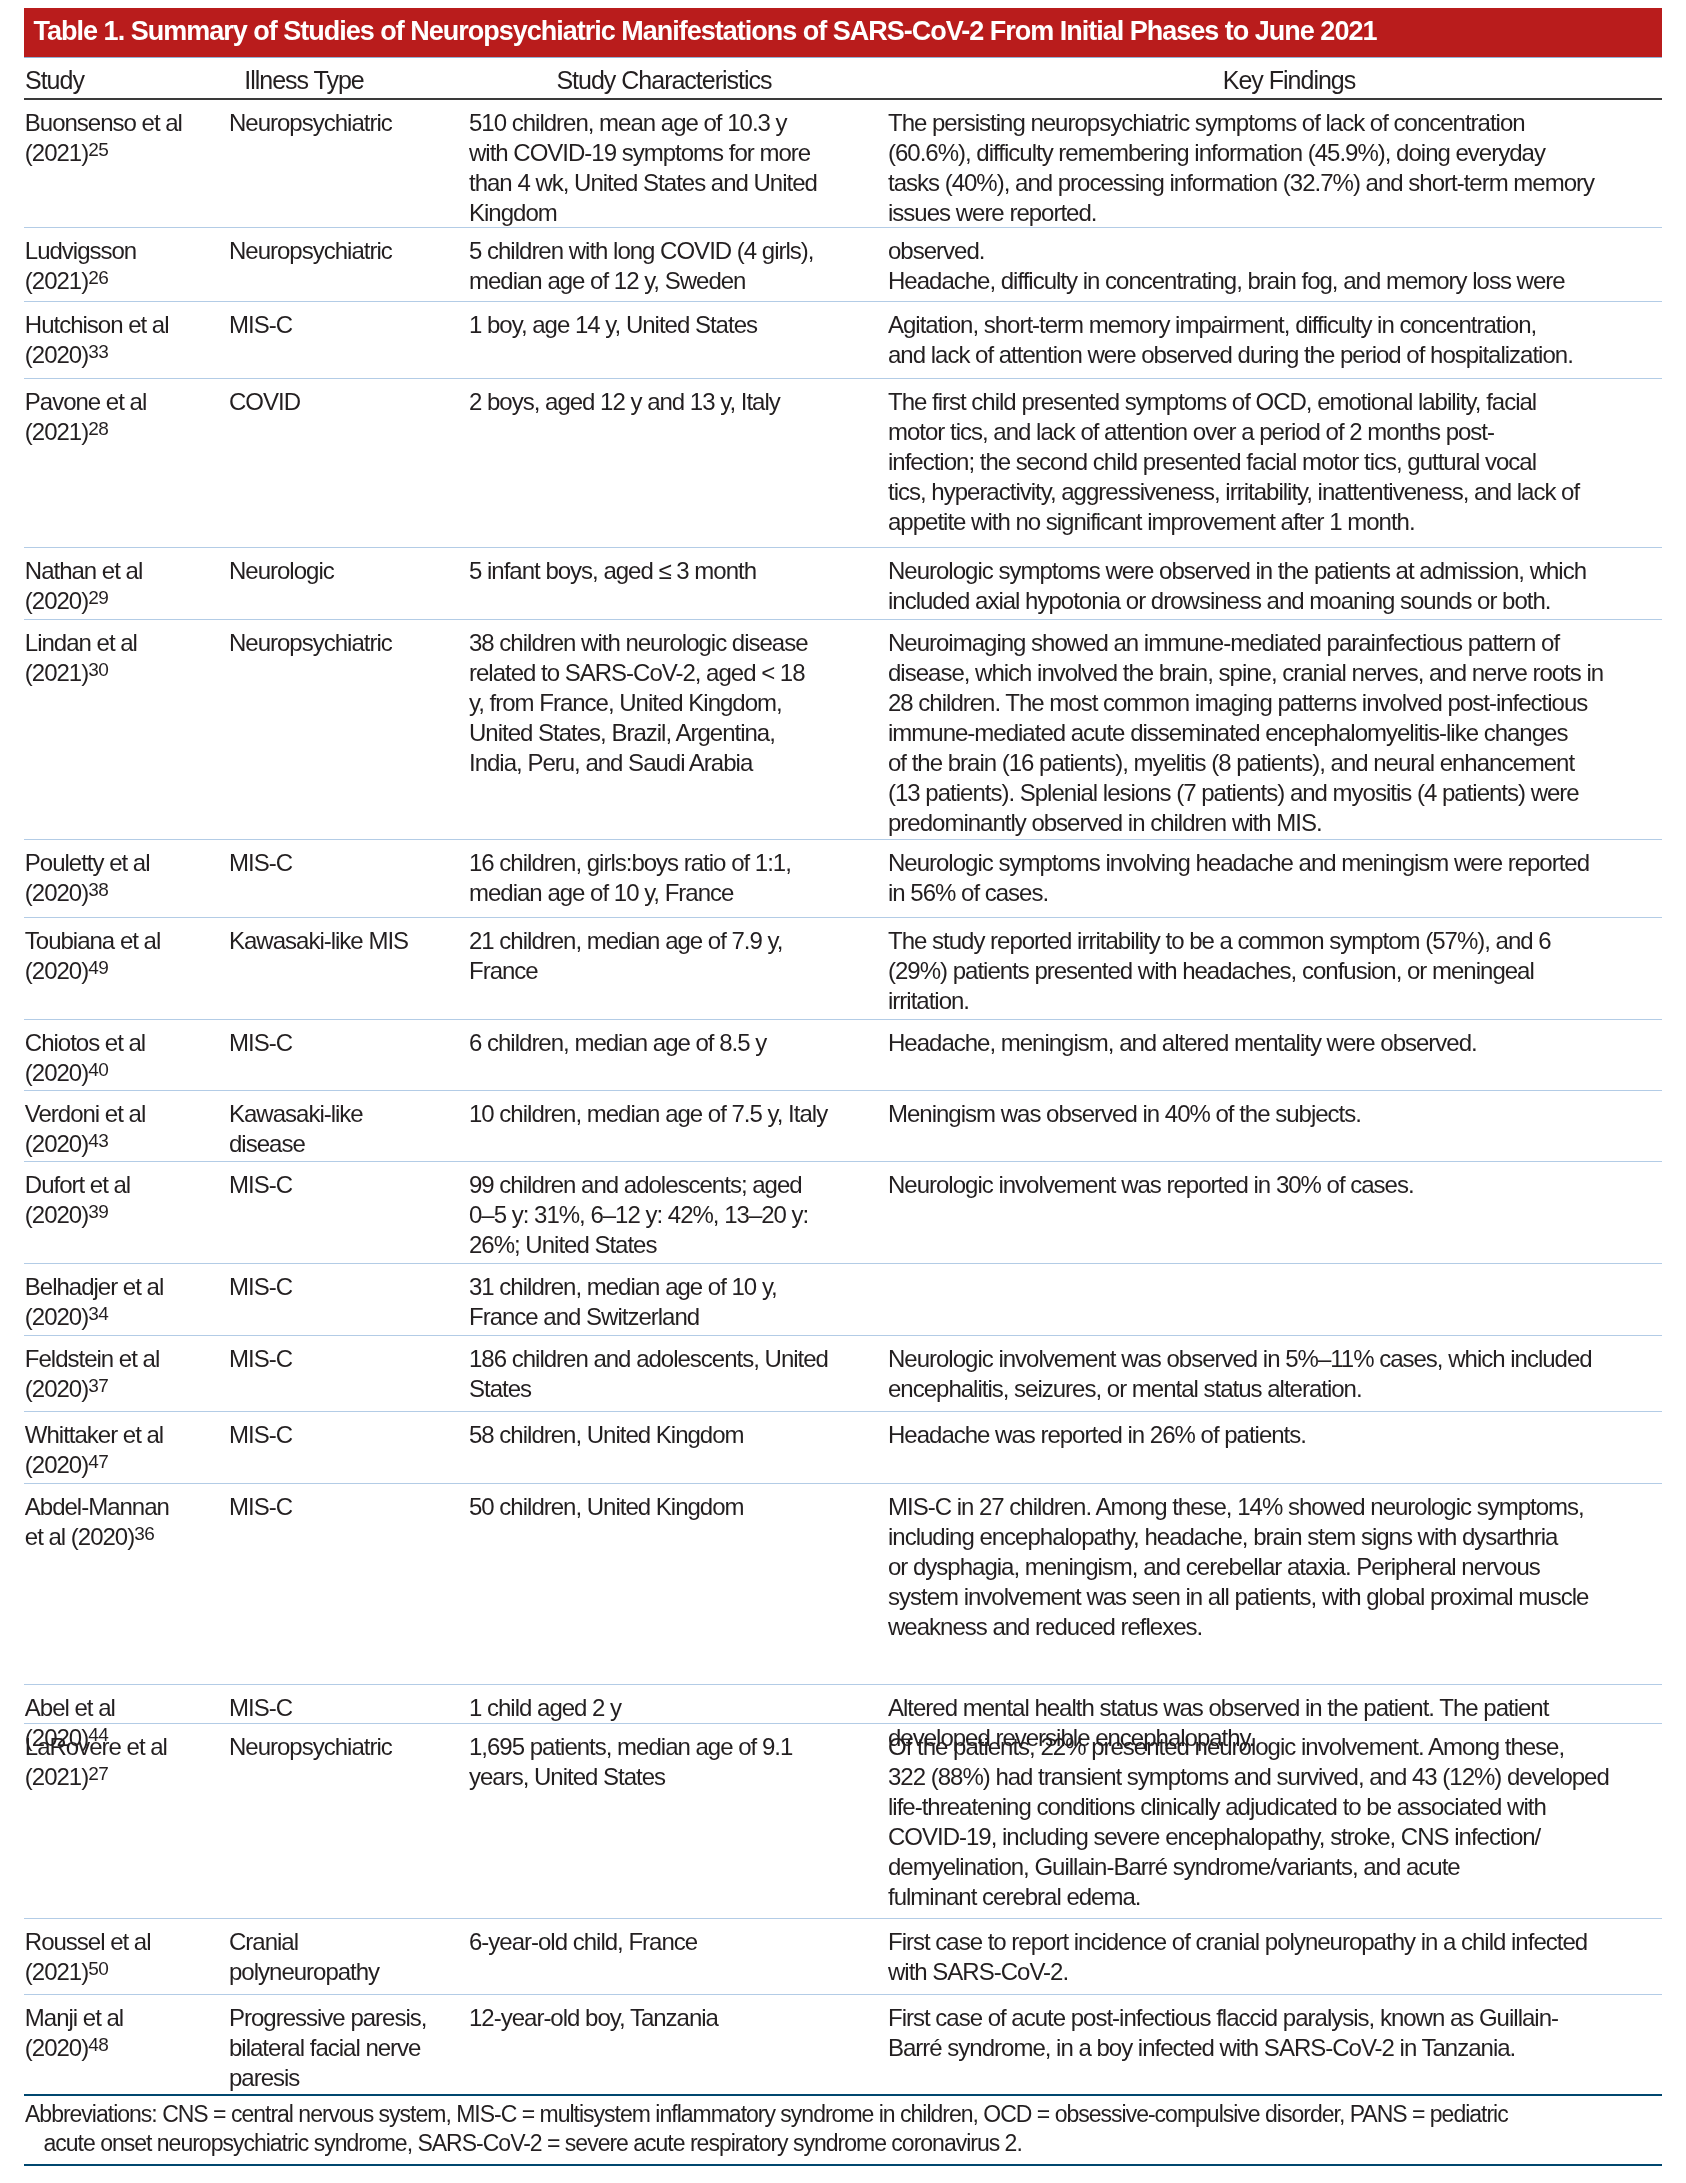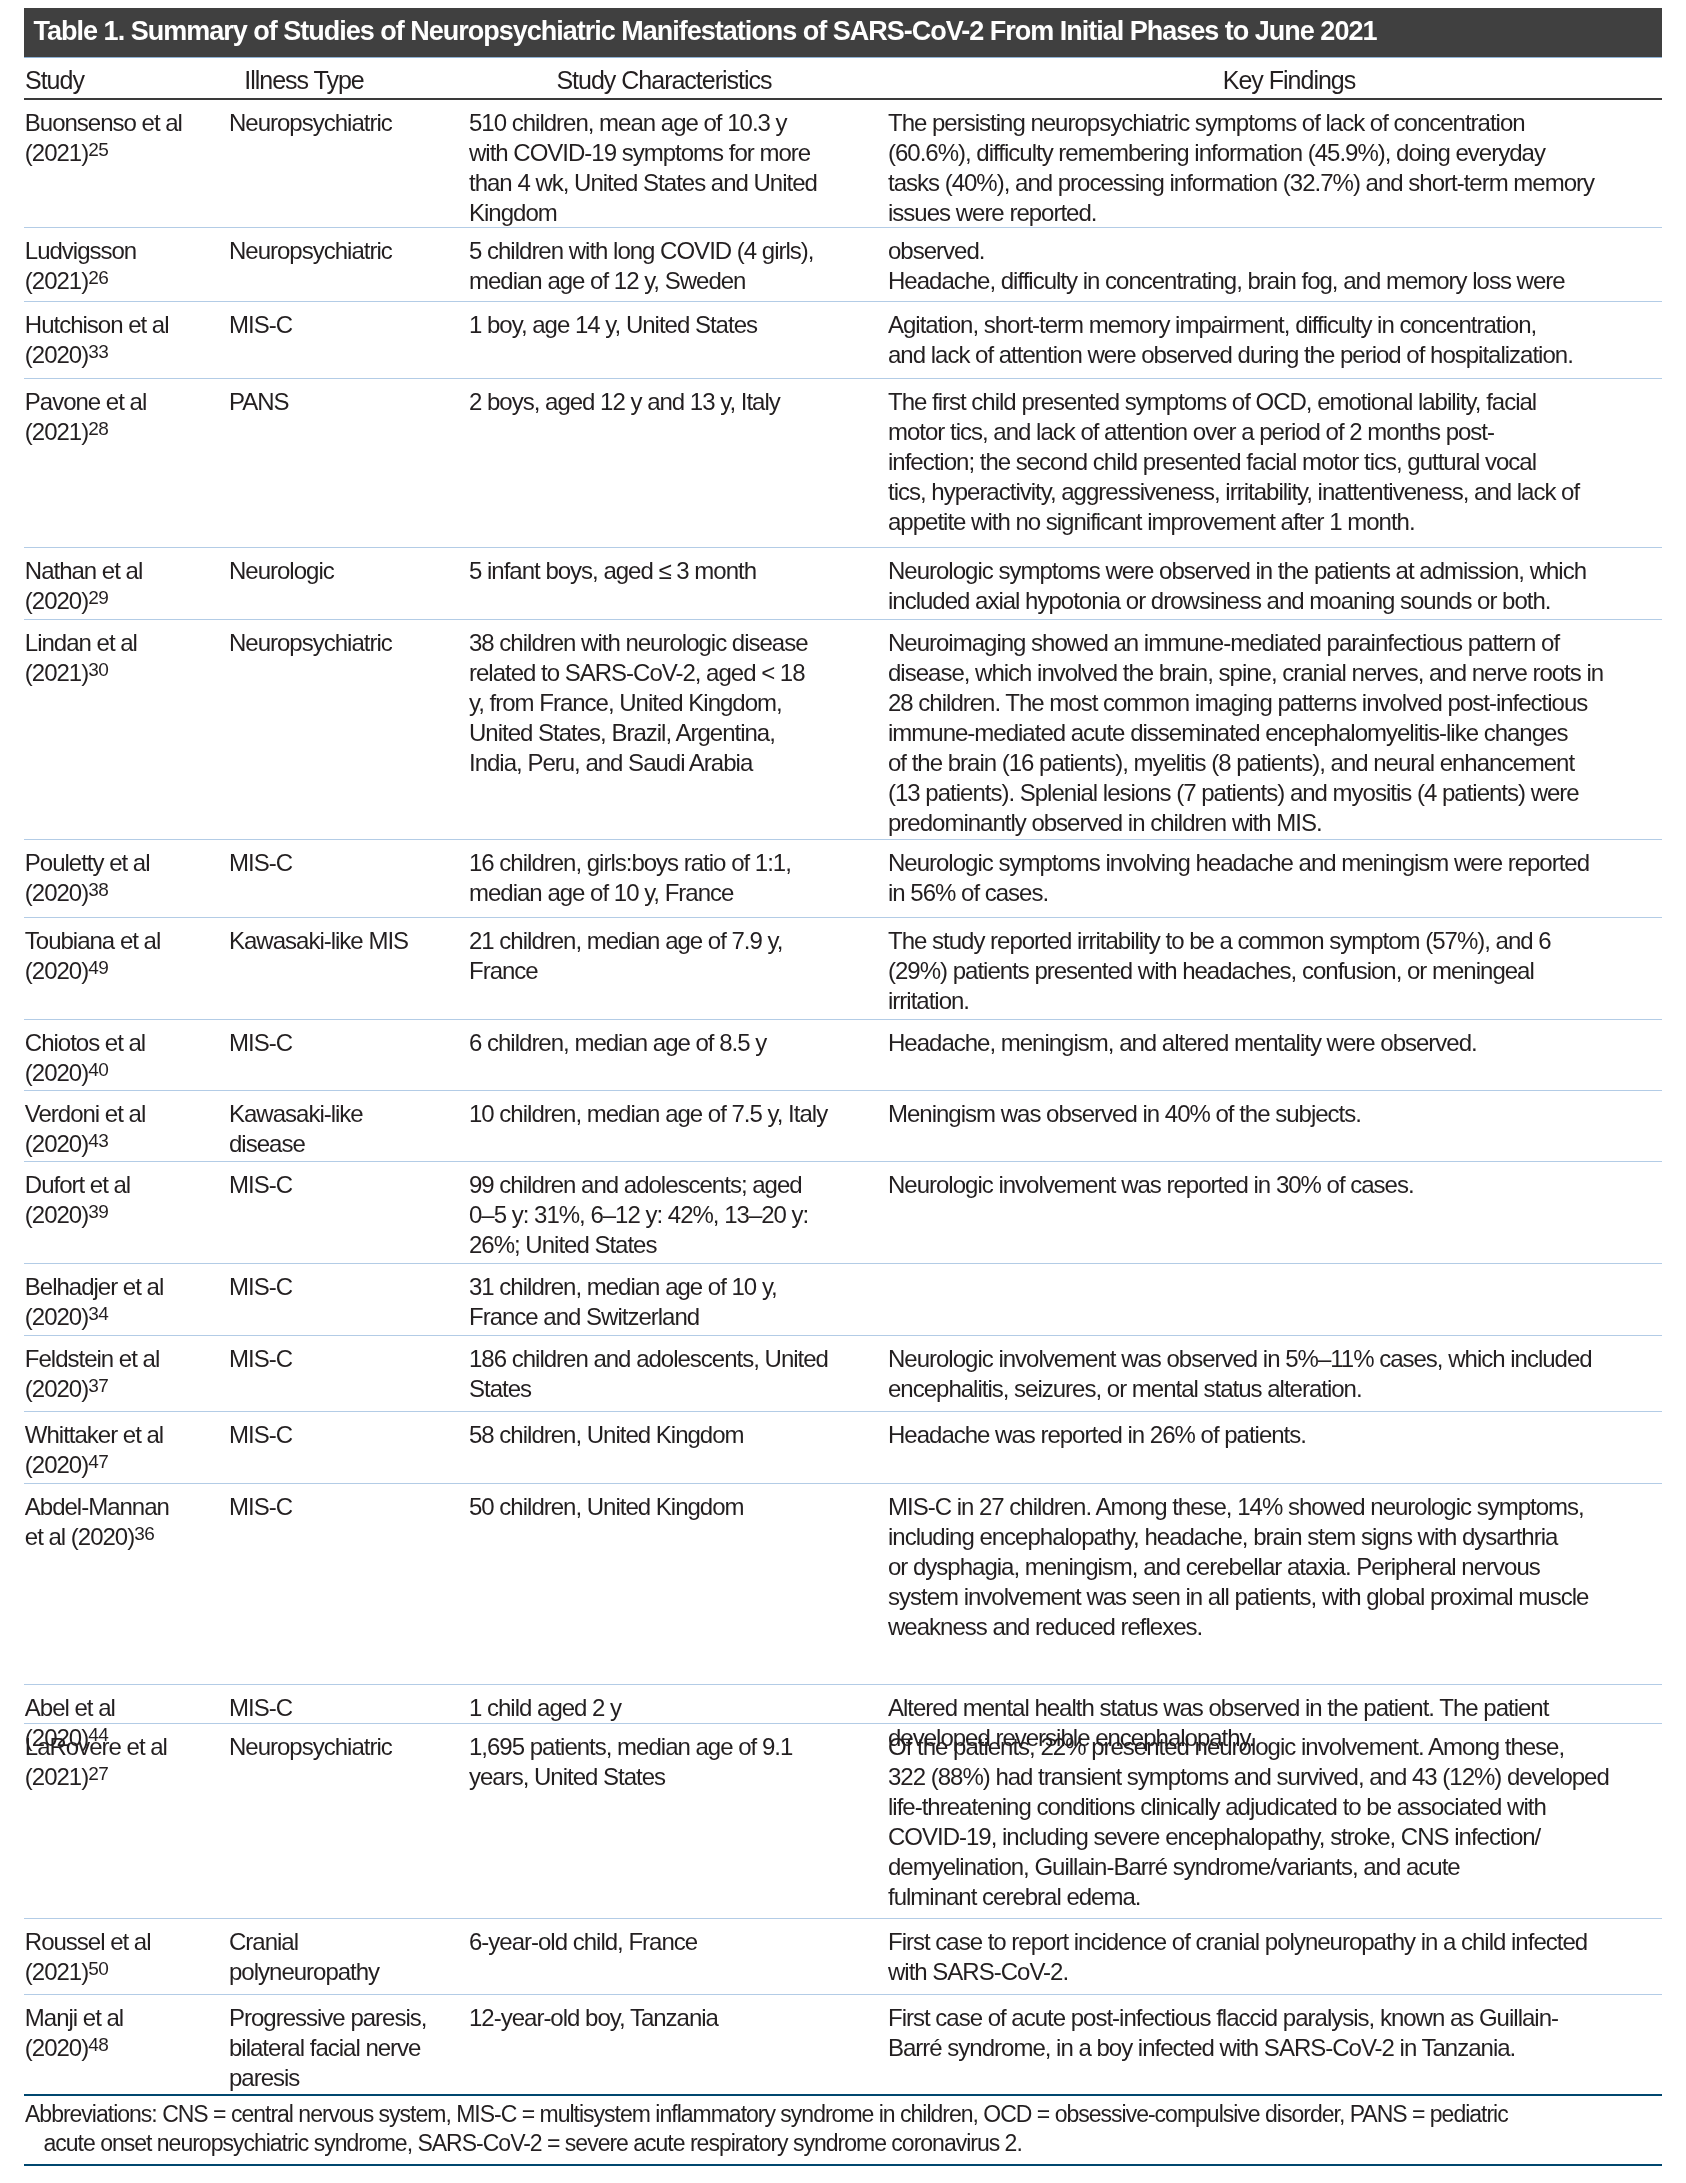--- a/index.html
+++ b/index.html
@@ -1,19 +1,19 @@
 <!DOCTYPE html>
 <html style="font-size:13px"><head>
 <meta charset="utf-8">
 <style>
   html, body { margin: 0; padding: 0; background: #ffffff; }
   body { width: 1686px; height: 2183px; position: relative; overflow: hidden;
          font-family: "Liberation Sans", sans-serif; color: #231f20; }
   .title-bar { position: absolute; left: 24px; top: 8px; width: 1638px; height: 50px;
-               background: #404040; border-bottom: 1.6px solid #8fb3d6; box-sizing: border-box; }
+               background: #b91c1c; border-bottom: 1.6px solid #8fb3d6; box-sizing: border-box; }
   .title-bar span { position: absolute; left: 9.6px; top: 8px; color: #ffffff; font-weight: bold;
                     font-size: 27px; letter-spacing: -1px; white-space: nowrap; }
   .col-head { position: absolute; top: 66px; font-size: 25px; letter-spacing: -1px; white-space: nowrap; }
   .head-rule { position: absolute; left: 24px; width: 1638px; top: 98px; height: 0;
                border-top: 2.4px solid #3a3a3a; }
   .row { position: absolute; left: 24px; width: 1638px; box-sizing: border-box;
          border-top: 1.6px solid #b3cce6; }
   .row.first { border-top: none; }
   .cell { position: absolute; top: 8px; font-size: 24px; line-height: 30px; letter-spacing: -1px; }
   .cell .ln { display: block; white-space: nowrap; }
@@ -95,21 +95,21 @@
         <span class="ln"><span>Agitation, short-term memory impairment, difficulty in concentration,</span></span>
         <span class="ln"><span>and lack of attention were observed during the period of hospitalization.</span></span>
       </div>
     </div>
     <div class="row" style="top: 378px; height: 160px;">
       <div class="cell c1">
         <span class="ln"><span>Pavone et al</span></span>
         <span class="ln"><span>(2021)</span><sup>28</sup></span>
       </div>
       <div class="cell c2">
-        <span class="ln"><span>PANS</span></span>
+        <span class="ln"><span>COVID</span></span>
       </div>
       <div class="cell c3">
         <span class="ln"><span>2 boys, aged 12 y and 13 y, Italy</span></span>
       </div>
       <div class="cell c4">
         <span class="ln"><span>The first child presented symptoms of OCD, emotional lability, facial</span></span>
         <span class="ln"><span>motor tics, and lack of attention over a period of 2 months post-</span></span>
         <span class="ln"><span>infection; the second child presented facial motor tics, guttural vocal</span></span>
         <span class="ln"><span>tics, hyperactivity, aggressiveness, irritability, inattentiveness, and lack of</span></span>
         <span class="ln"><span>appetite with no significant improvement after 1 month.</span></span>

